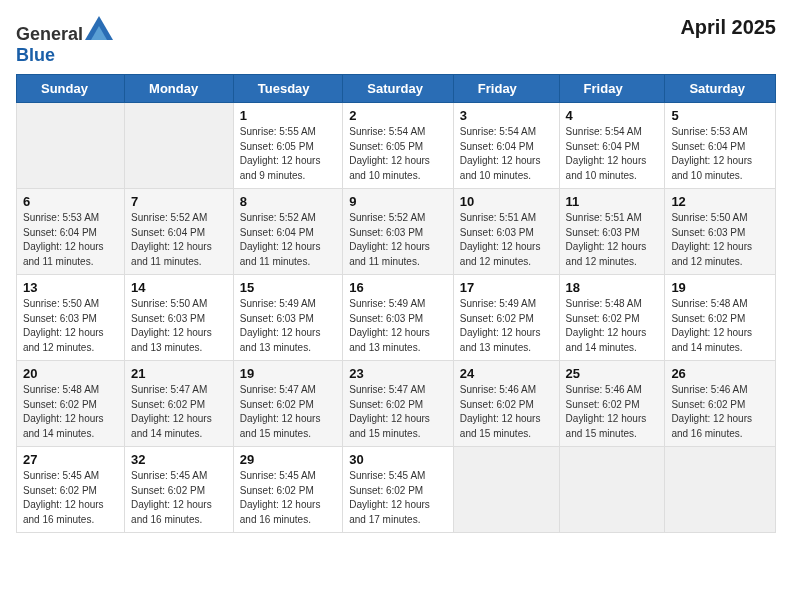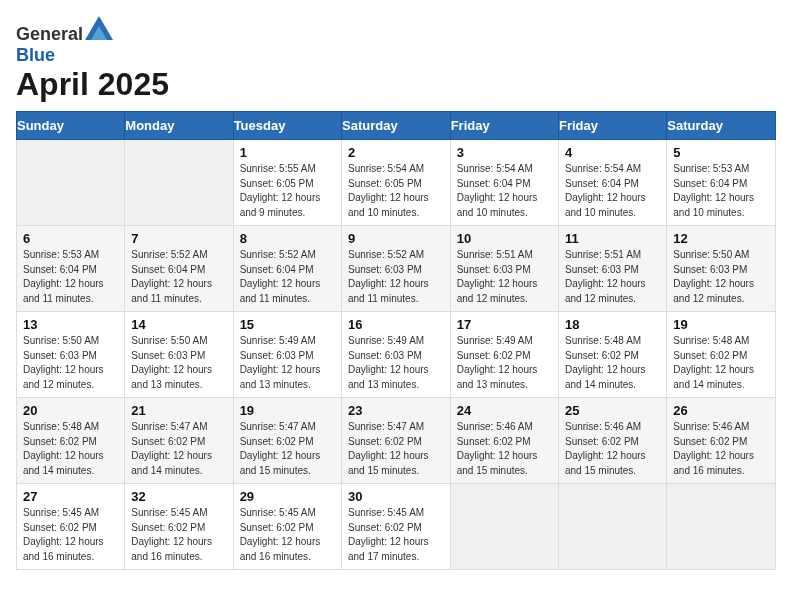--- a/index.html
+++ b/index.html
@@ -8,21 +8,20 @@
       background: #fff;
       width: 792px;
       min-height: 612px;
       padding: 16px;
     }
     .header {
       display: flex;
       justify-content: space-between;
       align-items: flex-start;
       margin-bottom: 8px;
-      flex-direction: column;
     }
     .logo {
       display: flex;
       align-items: center;
     }
     .logo-text-general {
       font-size: 18px;
       font-weight: bold;
       color: #333;
     }
@@ -33,39 +32,39 @@
     }
     .logo-icon {
       width: 28px;
       height: 24px;
       margin-left: 2px;
     }
     .title-area {
       text-align: right;
     }
     .month-year {
-      font-size: 32px;
+      font-size: 20px;
       font-weight: bold;
       color: #1a1a1a;
     }
     .location {
       font-size: 14px;
       color: #444;
     }
     table {
       width: 100%;
       border-collapse: collapse;
       border: 1px solid #ccc;
     }
     th {
       background-color: #2a6db5;
       color: #fff;
       font-size: 13px;
       font-weight: bold;
-      padding: 6px 0;
+      padding: 6px 24px;
       text-align: left;
       border: 1px solid #1a5a9a;
     }
     td {
       vertical-align: top;
       border: 1px solid #ddd;
       padding: 5px 6px;
       width: 113px;
       min-height: 80px;
       font-size: 10.5px;

